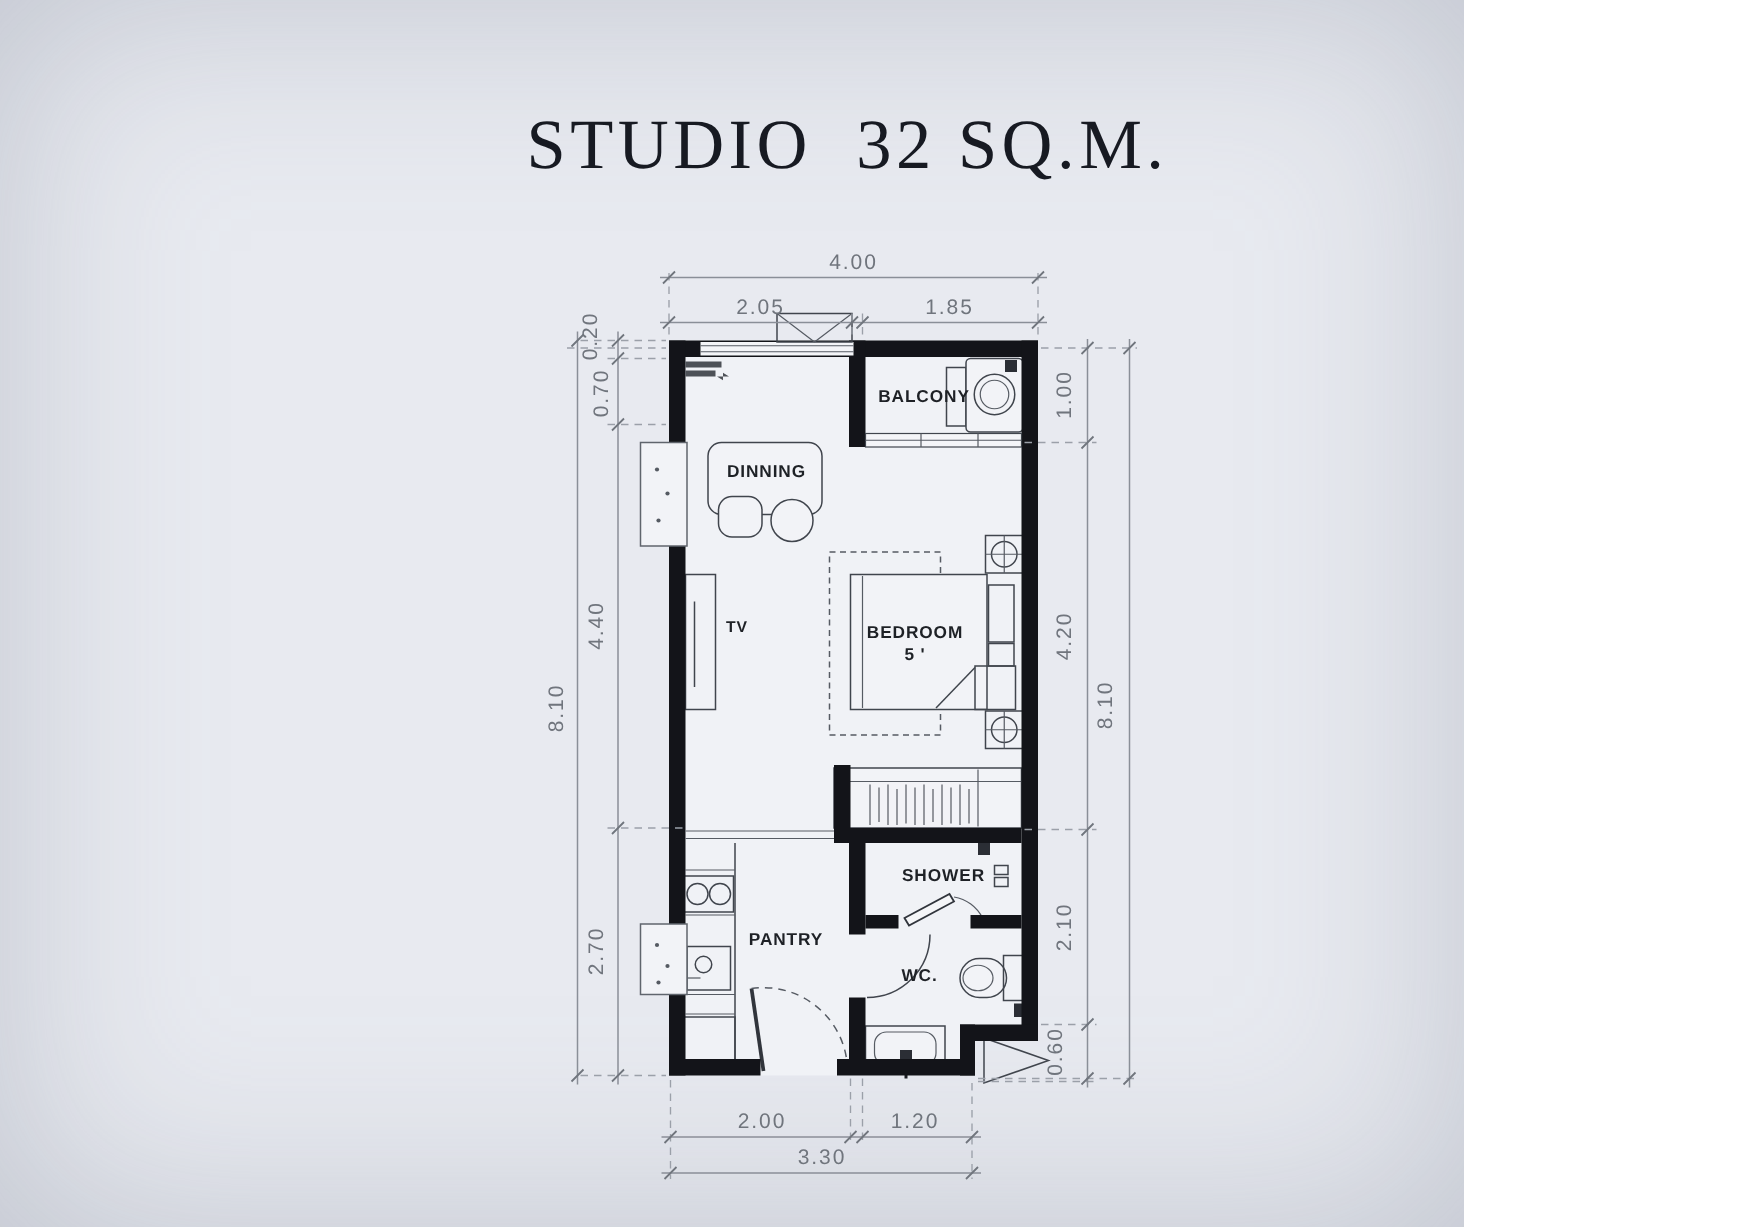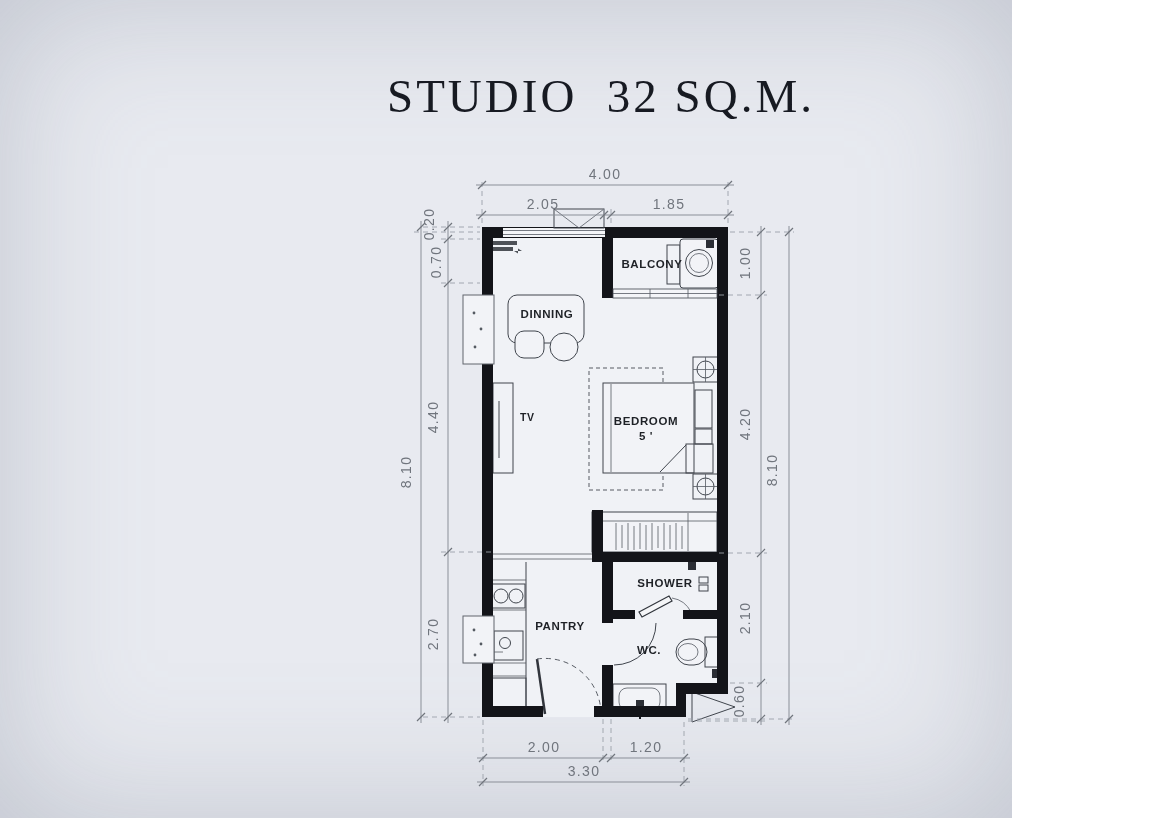--- a/index.html
+++ b/index.html
@@ -1,21 +1,20 @@
 <!DOCTYPE html>
 <html><head>
 <meta charset="utf-8">
 <style>
   html,body{margin:0;padding:0;}
   .page{
     width:976px;height:818px;position:relative;overflow:hidden;
     background:#e8eaf0;
     box-shadow: inset 0 0 140px rgba(130,136,152,.38);
     font-family:"Liberation Sans", sans-serif;
-    padding-left:36px;
   }
   svg{display:block;}
   .title{
     font-family:"Liberation Serif", serif;
     font-size:47px; letter-spacing:3px; white-space:pre;
   }
   .label{
     font-family:"Liberation Sans", sans-serif;
     font-size:11.5px; font-weight:bold; letter-spacing:.6px; fill:#1e2126;
   }

